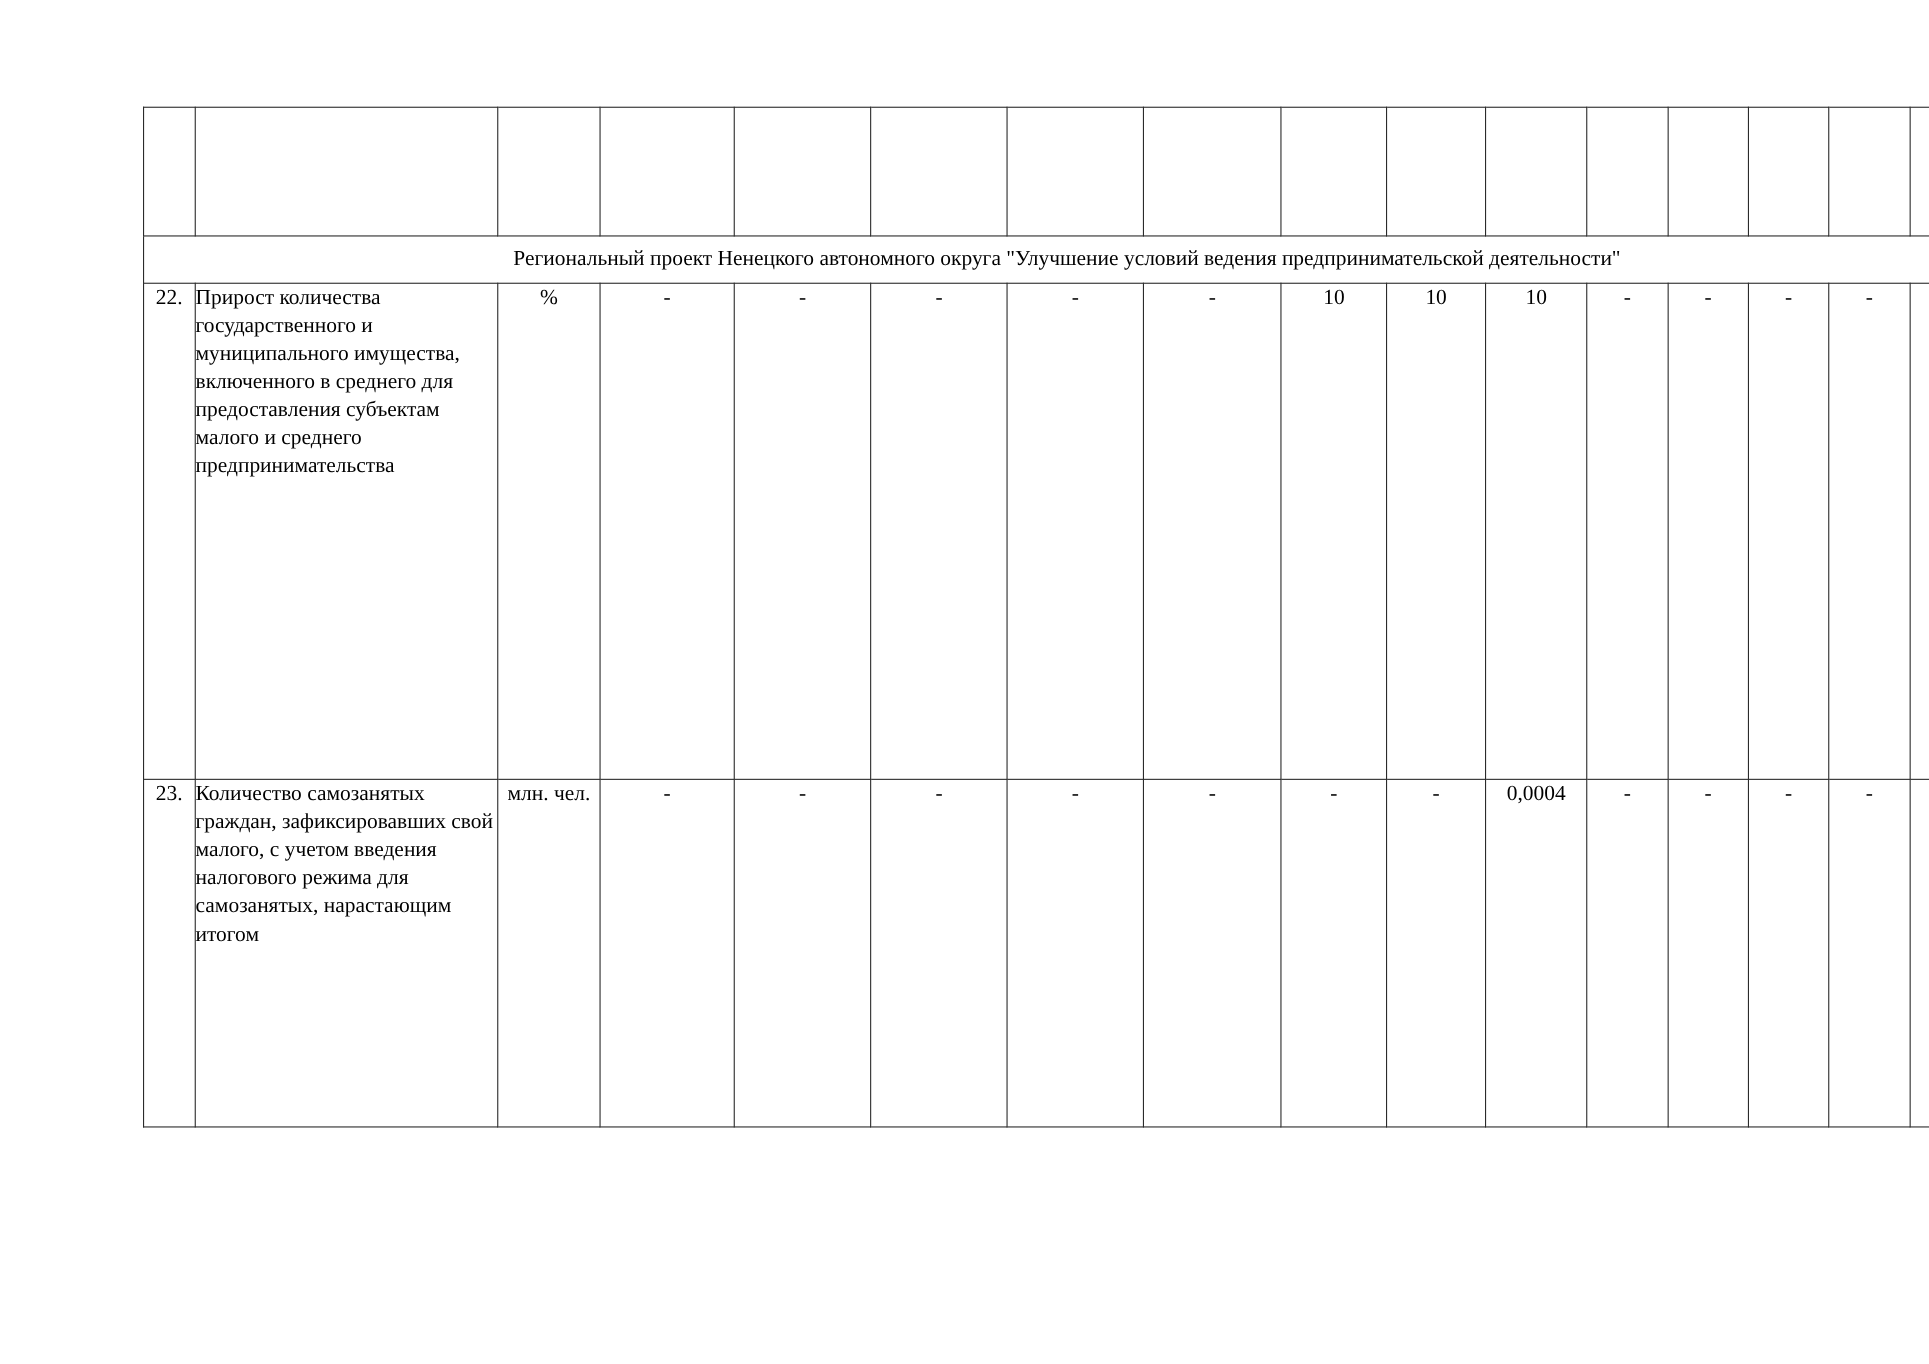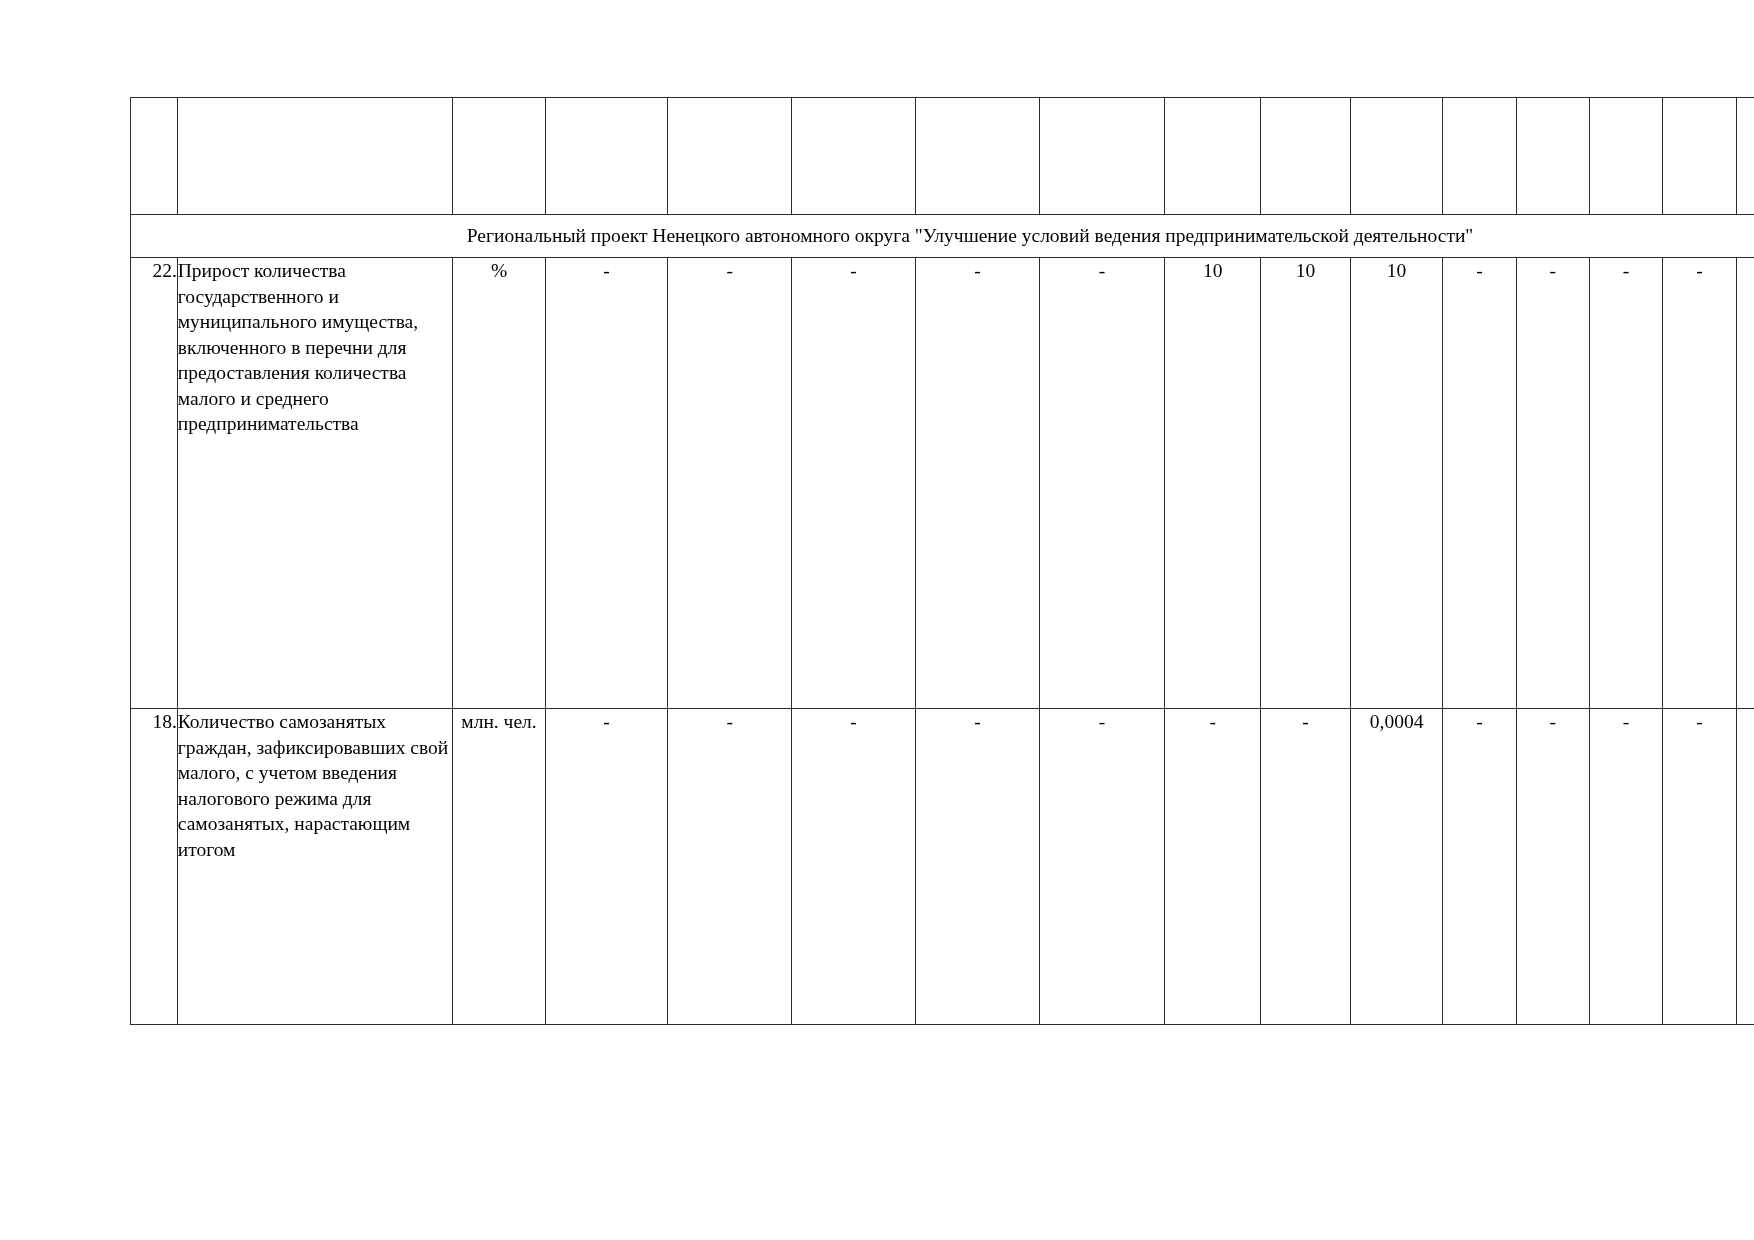--- a/index.html
+++ b/index.html
@@ -67,21 +67,21 @@
     font-size: 19.5px;
     padding: 0 4px;
   }
 
   
   tr.data-row td { vertical-align: top; }
   tr.row-22 td { height: 450px; }
   tr.row-23 td { height: 315px; }
 
   .cell-num {
-    text-align: right;
+    text-align: center;
     padding: 8px 3px 0 4px;
     white-space: nowrap;
   }
   .cell-name {
     text-align: left;
     padding: 8px 6px 0 7px;
     word-wrap: break-word;
   }
   .cell-unit {
     text-align: center;
@@ -136,39 +136,39 @@
         <td></td>
         <td></td>
       </tr>
 
       <tr class="banner-row">
         <td colspan="16">Региональный проект Ненецкого автономного округа "Улучшение условий ведения предпринимательской деятельности"</td>
       </tr>
 
       <tr class="data-row row-22">
         <td class="cell-num">22.</td>
-        <td class="cell-name">Прирост количества государственного и муниципального имущества, включенного в перечни для предоставления количества малого и среднего предпринимательства</td>
+        <td class="cell-name">Прирост количества государственного и муниципального имущества, включенного в среднего для предоставления субъектам малого и среднего предпринимательства</td>
         <td class="cell-unit">%</td>
         <td class="cell-val">-</td>
         <td class="cell-val">-</td>
         <td class="cell-val">-</td>
         <td class="cell-val">-</td>
         <td class="cell-val">-</td>
         <td class="cell-val">10</td>
         <td class="cell-val">10</td>
         <td class="cell-val">10</td>
         <td class="cell-val">-</td>
         <td class="cell-val">-</td>
         <td class="cell-val">-</td>
         <td class="cell-val">-</td>
         <td class="cell-val"></td>
       </tr>
 
       <tr class="data-row row-23">
-        <td class="cell-num">18.</td>
+        <td class="cell-num">23.</td>
         <td class="cell-name">Количество самозанятых граждан, зафиксировавших свой малого, с учетом введения налогового режима для самозанятых, нарастающим итогом</td>
         <td class="cell-unit">млн. чел.</td>
         <td class="cell-val">-</td>
         <td class="cell-val">-</td>
         <td class="cell-val">-</td>
         <td class="cell-val">-</td>
         <td class="cell-val">-</td>
         <td class="cell-val">-</td>
         <td class="cell-val">-</td>
         <td class="cell-val">0,0004</td>

